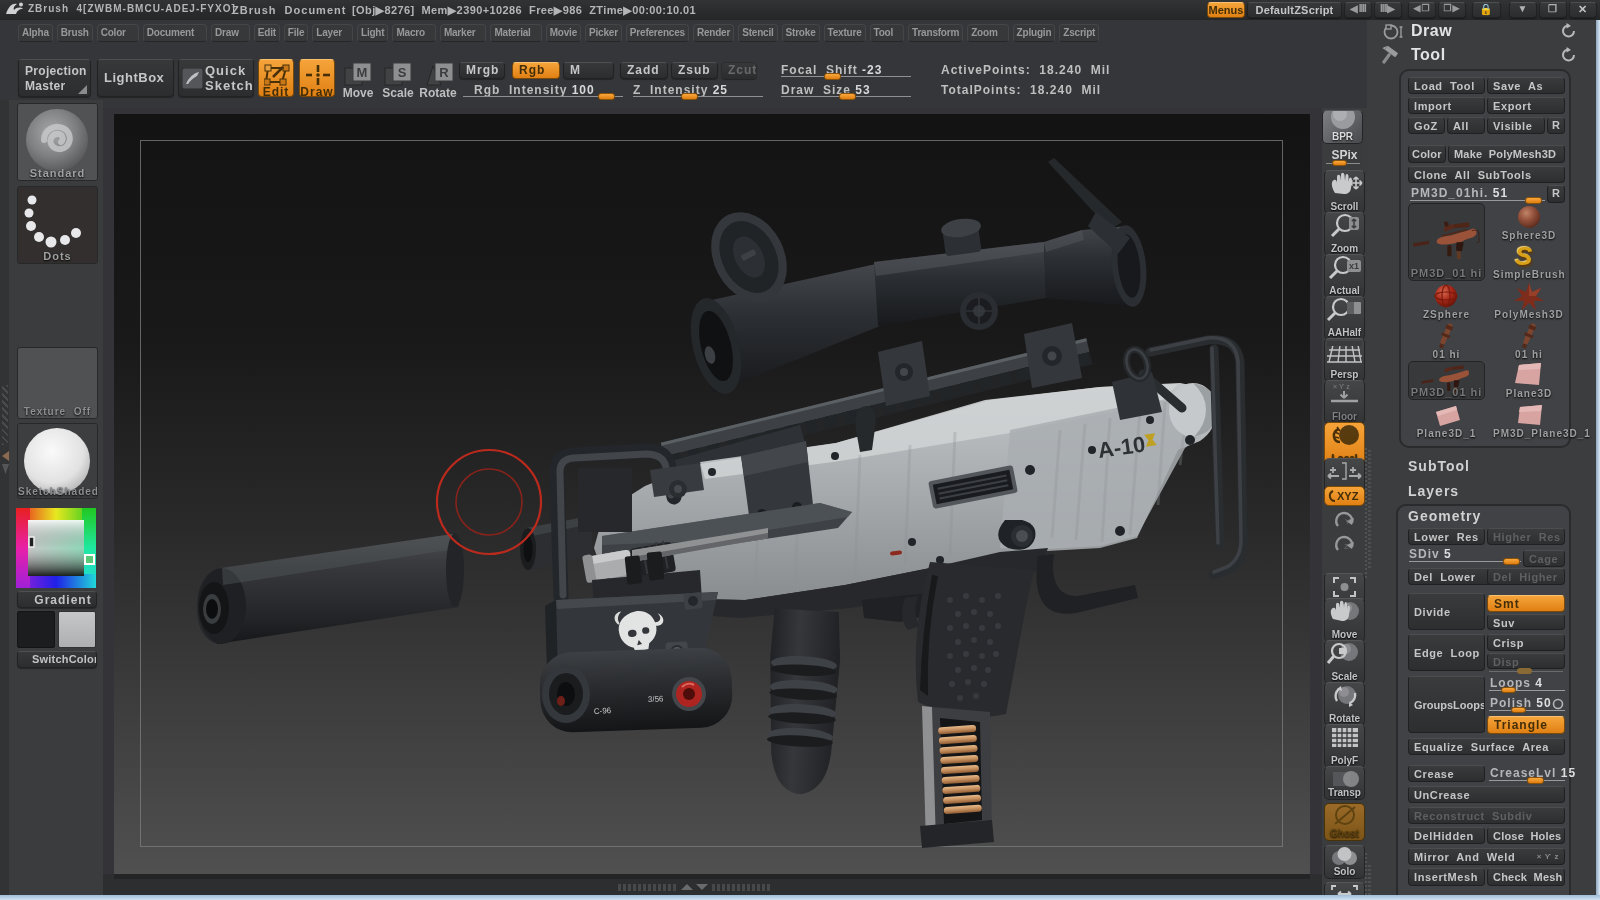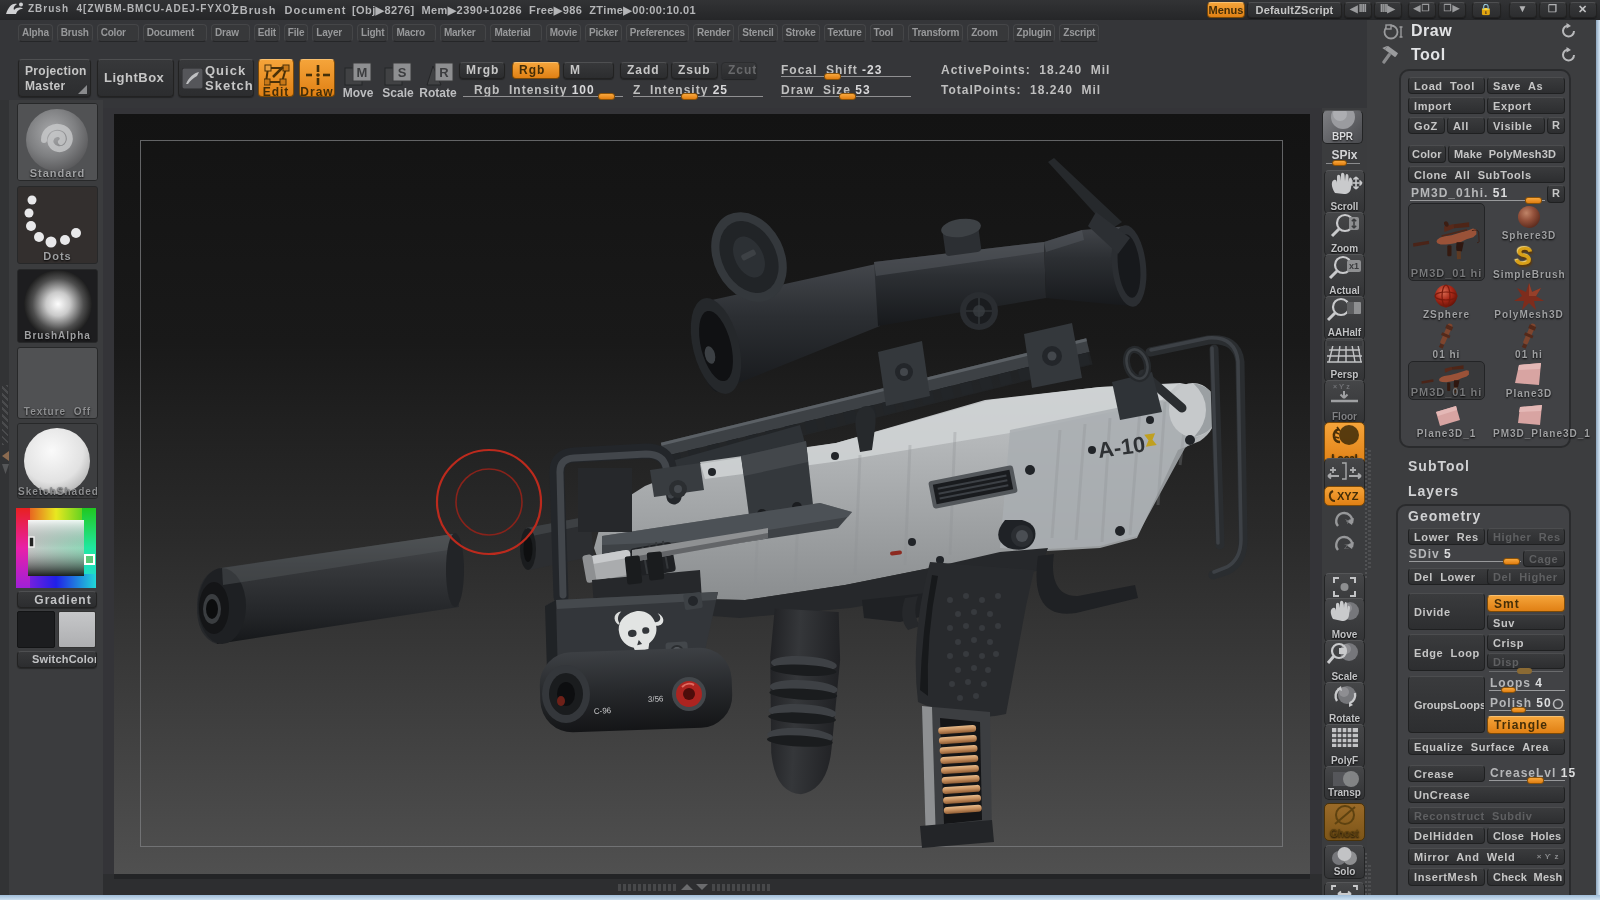--- a/index.html
+++ b/index.html
@@ -143,35 +143,20 @@
             <circle cx="13" cy="39" r="5"></circle>
             <circle cx="21" cy="50" r="5"></circle>
             <circle cx="33" cy="55" r="5.5"></circle>
             <circle cx="47" cy="53" r="5"></circle>
             <circle cx="58" cy="46" r="5"></circle>
           </g>
         </svg>
       <div class="tlabel">Dots</div>
     </div>
 
-    <div class="thumb" style="top:169px;height:74px;background:#222;">
-      <svg width="79" height="72" viewBox="0 0 79 72">
-          <defs>
-            <radialGradient id="bag" cx="50%" cy="50%" r="50%">
-              <stop offset="0%" stop-color="#fdfdfd"></stop>
-              <stop offset="35%" stop-color="#cacaca"></stop>
-              <stop offset="75%" stop-color="#4e4e4e"></stop>
-              <stop offset="100%" stop-color="#1e1e1e"></stop>
-            </radialGradient>
-          </defs>
-          <rect width="79" height="72" fill="#1d1d1f"></rect>
-          <circle cx="40" cy="34" r="34" fill="url(#bag)"></circle>
-        </svg>
-      <div class="tlabel" style="font-size:10px;">BrushAlpha</div>
-    </div>
 
     <div class="thumb" style="top:247px;height:72px;background:#505153;">
       <div class="tlabel" style="color:#8e8f91;font-size:10px;">Texture&nbsp; Off</div>
     </div>
 
     <div class="thumb" style="top:323px;height:76px;background:#3d3e40;">
       <svg width="79" height="74" viewBox="0 0 79 74">
           <defs>
             <radialGradient id="ssg" cx="42%" cy="35%" r="68%">
               <stop offset="0%" stop-color="#fafafa"></stop>

